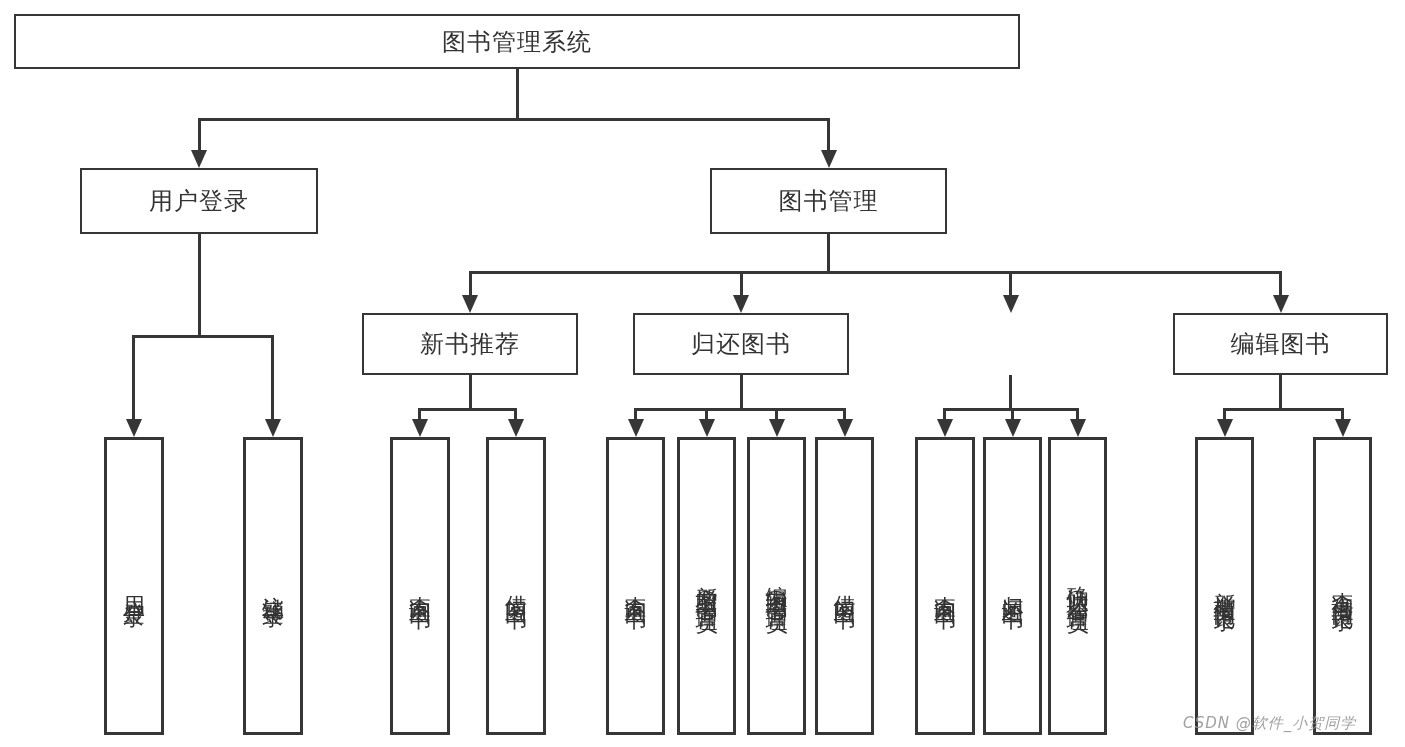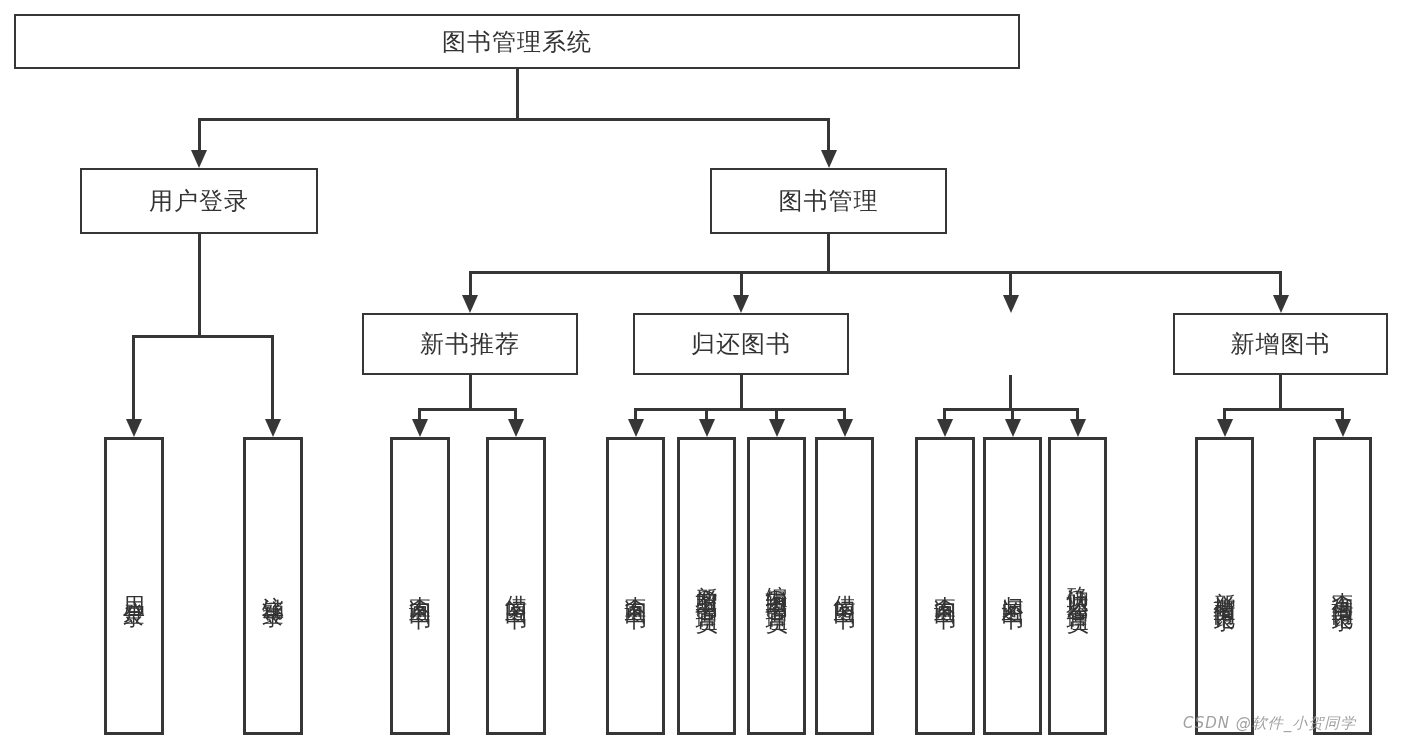--- a/index.html
+++ b/index.html
@@ -81,21 +81,21 @@
     <span>图书管理</span>
   </div>
 
   <div class="node hnode" style="left:362px;top:313px;width:216px;height:62px">
     <span>新书推荐</span>
   </div>
   <div class="node hnode" style="left:633px;top:313px;width:216px;height:62px">
     <span>归还图书</span>
   </div>
   <div class="node hnode" style="left:1173px;top:313px;width:215px;height:62px">
-    <span>新增图书</span>
+    <span>编辑图书</span>
   </div>
 
   <div class="node vnode" style="left:104px;top:437px;width:60px;height:298px">
     <span class="vlabel">用户登录</span>
   </div>
   <div class="node vnode" style="left:243px;top:437px;width:60px;height:298px">
     <span class="vlabel">注销登录</span>
   </div>
 
   <div class="node vnode" style="left:390px;top:437px;width:60px;height:298px">

